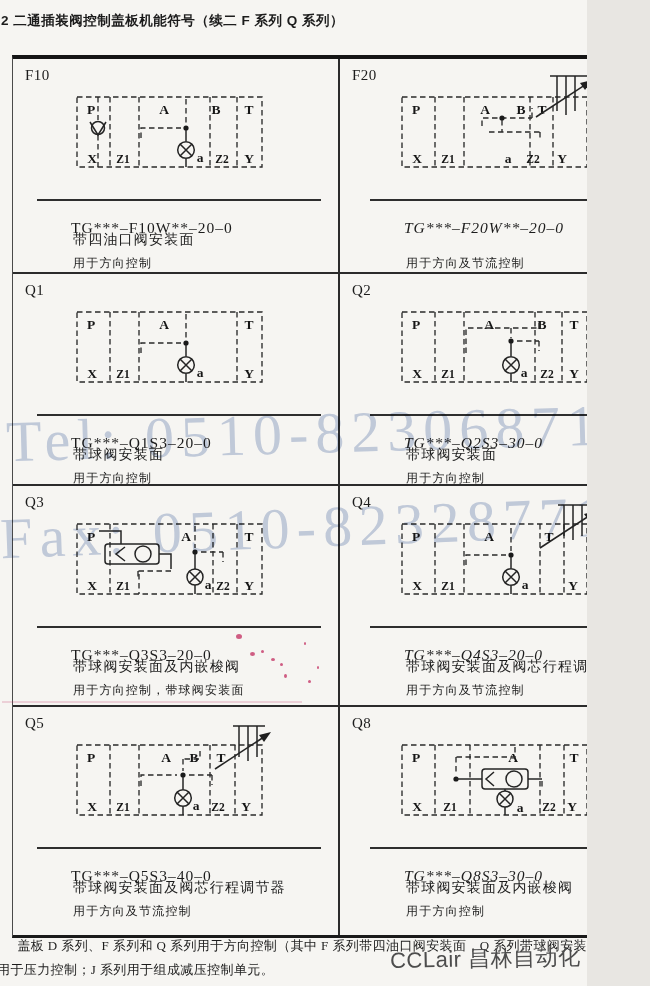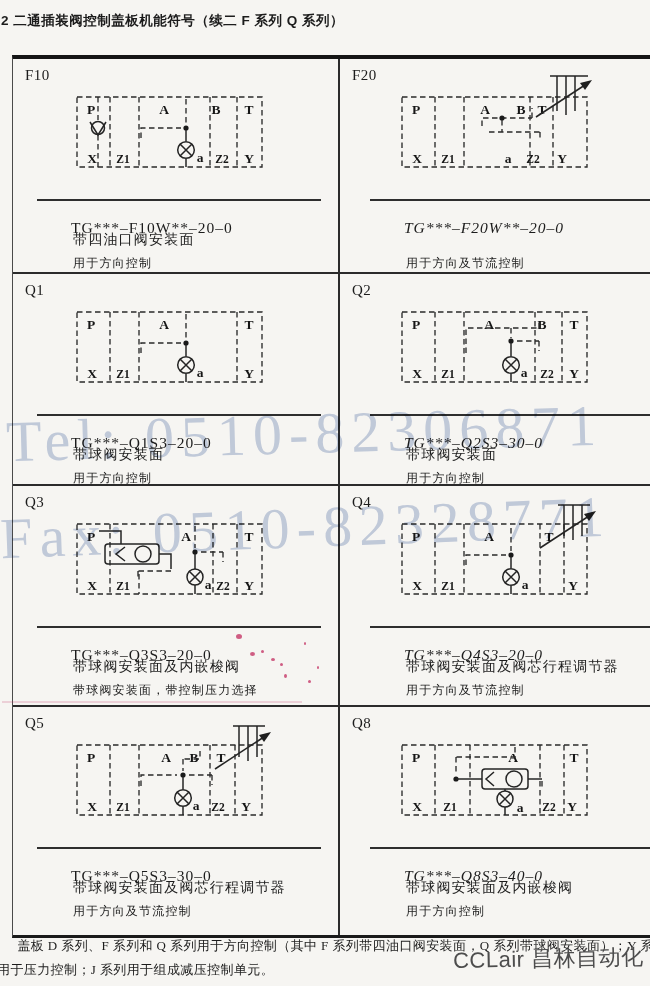--- a/index.html
+++ b/index.html
@@ -1,17 +1,17 @@
 <!DOCTYPE html>
 <html style="--ink: #1c1c1c; --watermark: #7a91be; --stain: #c22a5e;"><head>
 <meta charset="utf-8">
 <style>
   :root{ --ink:#1c1c1c; --watermark:#7a91be; --stain:#c22a5e; }
   html,body{margin:0;padding:0;background:#e8e6e2;}
-  .sheet{position:relative;width:650px;height:986px;background:#f6f5f2;overflow:hidden;
+  .sheet{position:relative;width:587px;height:986px;background:#f6f5f2;overflow:hidden;
          font-family:"Liberation Serif","DejaVu Serif",serif;color:var(--ink);}
   .title{position:absolute;left:1px;top:12px;font-family:"Liberation Sans","DejaVu Sans",sans-serif;
          font-weight:bold;font-size:13.5px;letter-spacing:0.5px;white-space:nowrap;}
   .table{position:absolute;left:12px;top:55px;width:646px;height:876px;
          border-top:4px solid #151515;border-bottom:3px solid #1a1a1a;
          border-left:1.5px solid #4a4a4a;border-right:1.5px solid #3a3a3a;
          display:grid;grid-template-columns:327px 1fr;grid-template-rows:215px 212px 221px 1fr;}
   .cell{position:relative;}
   .cell.c-left{border-right:2px solid #2b2b2b;}
   .cell.r1,.cell.r2,.cell.r3{border-bottom:2px solid #2b2b2b;}
@@ -205,21 +205,21 @@
         <g>
           <path class="sl" d="M130,58 V73"></path>
             <circle class="sl" cx="130" cy="81" r="8"></circle>
           <path class="sl" d="M124,75 L136,87 M136,75 L124,87"></path>
             <path class="sl" d="M130,89 V98"></path>
         </g>
       </svg>
       <div class="sep"></div>
       <div class="code">TG***–Q3S3–20–0</div>
       <div class="d1">带球阀安装面及内嵌梭阀</div>
-      <div class="d2">带球阀安装面，带控制压力选择</div>
+      <div class="d2">用于方向控制，带球阀安装面</div>
     </div>
 
     <div class="cell c-right r3">
       <div class="cid">Q4</div>
       <svg class="diag" width="220" height="105" viewBox="0 0 220 105">
         <rect class="dl" x="12" y="28" width="185" height="70"></rect>
         <path class="dl" d="M45,28 V98 M74,28 V98 M150,28 V98 M174,28 V98"></path>
         <text class="pt" x="26" y="45">P</text>
         <text class="pt" x="99" y="45">A</text>
         <text class="pt" x="159" y="45">T</text>
@@ -272,21 +272,21 @@
         <circle class="dot" cx="118" cy="58" r="2.6"></circle>
         <path class="dl" d="M124,58 H147 M147,58 V68"></path>
         <g>
           <path class="sl" d="M118,60 V72"></path>
             <circle class="sl" cx="118" cy="81" r="8.3"></circle>
           <path class="sl" d="M112,75 L124,87 M124,75 L112,87"></path>
             <path class="sl" d="M118,90 V98"></path>
         </g>
       </svg>
       <div class="sep"></div>
-      <div class="code">TG***–Q5S3–30–0</div>
+      <div class="code">TG***–Q5S3–40–0</div>
       <div class="d1">带球阀安装面及阀芯行程调节器</div>
       <div class="d2">用于方向及节流控制</div>
     </div>
 
     <div class="cell c-right r4">
       <div class="cid">Q8</div>
       <svg class="diag" width="220" height="105" viewBox="0 0 220 105">
         <rect class="dl" x="12" y="28" width="185" height="70"></rect>
         <path class="dl" d="M45,28 V98 M80,28 V98 M150,28 V98 M174,28 V98"></path>
         <text class="pt" x="26" y="45">P</text>
@@ -308,21 +308,21 @@
         <path class="sl" d="M138,62 H152"></path>
         <path class="dl" d="M152,64 V72"></path>
         <g>
           <path class="sl" d="M115,72 V74"></path>
             <circle class="sl" cx="115" cy="82" r="8"></circle>
           <path class="sl" d="M109,76 L121,88 M121,76 L109,88"></path>
             <path class="sl" d="M115,90 V98"></path>
         </g>
       </svg>
       <div class="sep"></div>
-      <div class="code">TG***–Q8S3–40–0</div>
+      <div class="code">TG***–Q8S3–30–0</div>
       <div class="d1">带球阀安装面及内嵌梭阀</div>
       <div class="d2">用于方向控制</div>
     </div>
 
   </div>
 
   <div class="wm wm1">Tel: 0510-82306871</div>
   <div class="wm wm2">Fax: 0510-82328771</div>
 
   <div class="stain" style="left:236px;top:634px;width:6px;height:5px;"></div>

